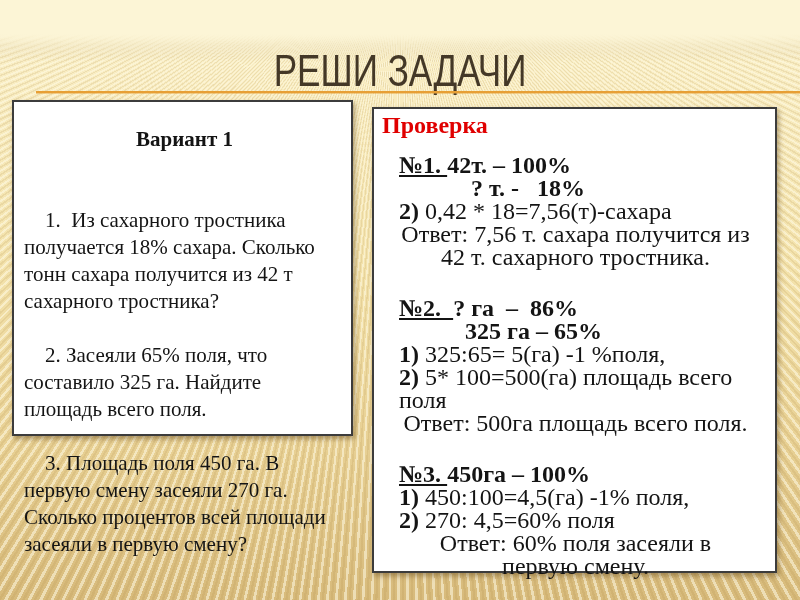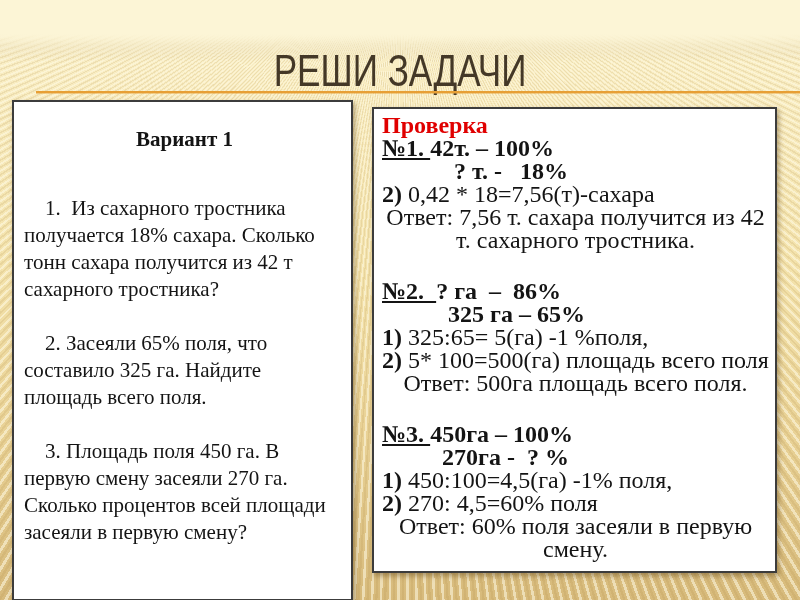--- a/index.html
+++ b/index.html
@@ -30,41 +30,41 @@
   .title-rule{
     position:absolute;left:36px;top:91px;width:764px;height:2px;
     background:#e79f35;box-shadow:0 1px 0 rgba(231,159,53,0.45);
   }
   .panel{
     position:absolute;background:#ffffff;border:2px solid #3c3c3c;
     box-shadow:2px 3px 5px rgba(105,80,35,0.5);
     box-sizing:border-box;color:#141414;
   }
   .variant-panel{
-    left:12px;top:100px;width:341px;height:501px;
+    left:12px;top:100px;width:341px;height:336px;
     padding:24px 6px 10px 10px;
     font-size:21px;line-height:27px;
   }
   .variant-heading{
     text-align:center;font-weight:bold;margin:0;
   }
   .problem{
     margin:0;white-space:pre-wrap;
   }
-  .problem.first{margin-top:42px;}
+  .problem.first{margin-top:54px;}
   .problem + .problem{margin-top:27px;}
   .check-panel{
     left:372px;top:107px;width:405px;height:466px;
     padding:5px 6px 5px 8px;
     font-size:24px;line-height:23px;
   }
   .check-heading{
     margin:0;font-weight:bold;color:#e00000;
   }
-  .solution{margin:0;}
+  .solution{margin:17px;}
   .solution + .solution{margin-top:28px;}
   .given-line{font-weight:bold;white-space:pre-wrap;}
   .sol-label{font-weight:bold;text-decoration:underline;white-space:pre-wrap;}
   .step-line{white-space:pre-wrap;}
   .step-num{font-weight:bold;}
   .answer-line{white-space:normal;text-align:center;}
 </style>
 </head>
 <body>
 
@@ -103,20 +103,19 @@
     <div class="solution">
       <div class="given-line"><span class="sol-label">№2.  </span><span>? га  –  86%</span></div>
       <div class="given-line">           325 га – 65%</div>
       <div class="step-line"><span class="step-num">1)</span><span> 325:65= 5(га) -1 %поля,</span></div>
       <div class="step-line"><span class="step-num">2)</span><span> 5* 100=500(га) площадь всего поля</span></div>
       <div class="answer-line">Ответ: 500га площадь всего поля.</div>
     </div>
 
     <div class="solution">
       <div class="given-line"><span class="sol-label">№3. </span><span>450га – 100%</span></div>
-      <div class="given-line">          270га -  ? %</div>
       <div class="step-line"><span class="step-num">1)</span><span> 450:100=4,5(га) -1% поля,</span></div>
       <div class="step-line"><span class="step-num">2)</span><span> 270: 4,5=60% поля</span></div>
       <div class="answer-line">Ответ: 60% поля засеяли в первую смену.</div>
     </div>
   </div>
 
 </div>
 
 </body></html>

